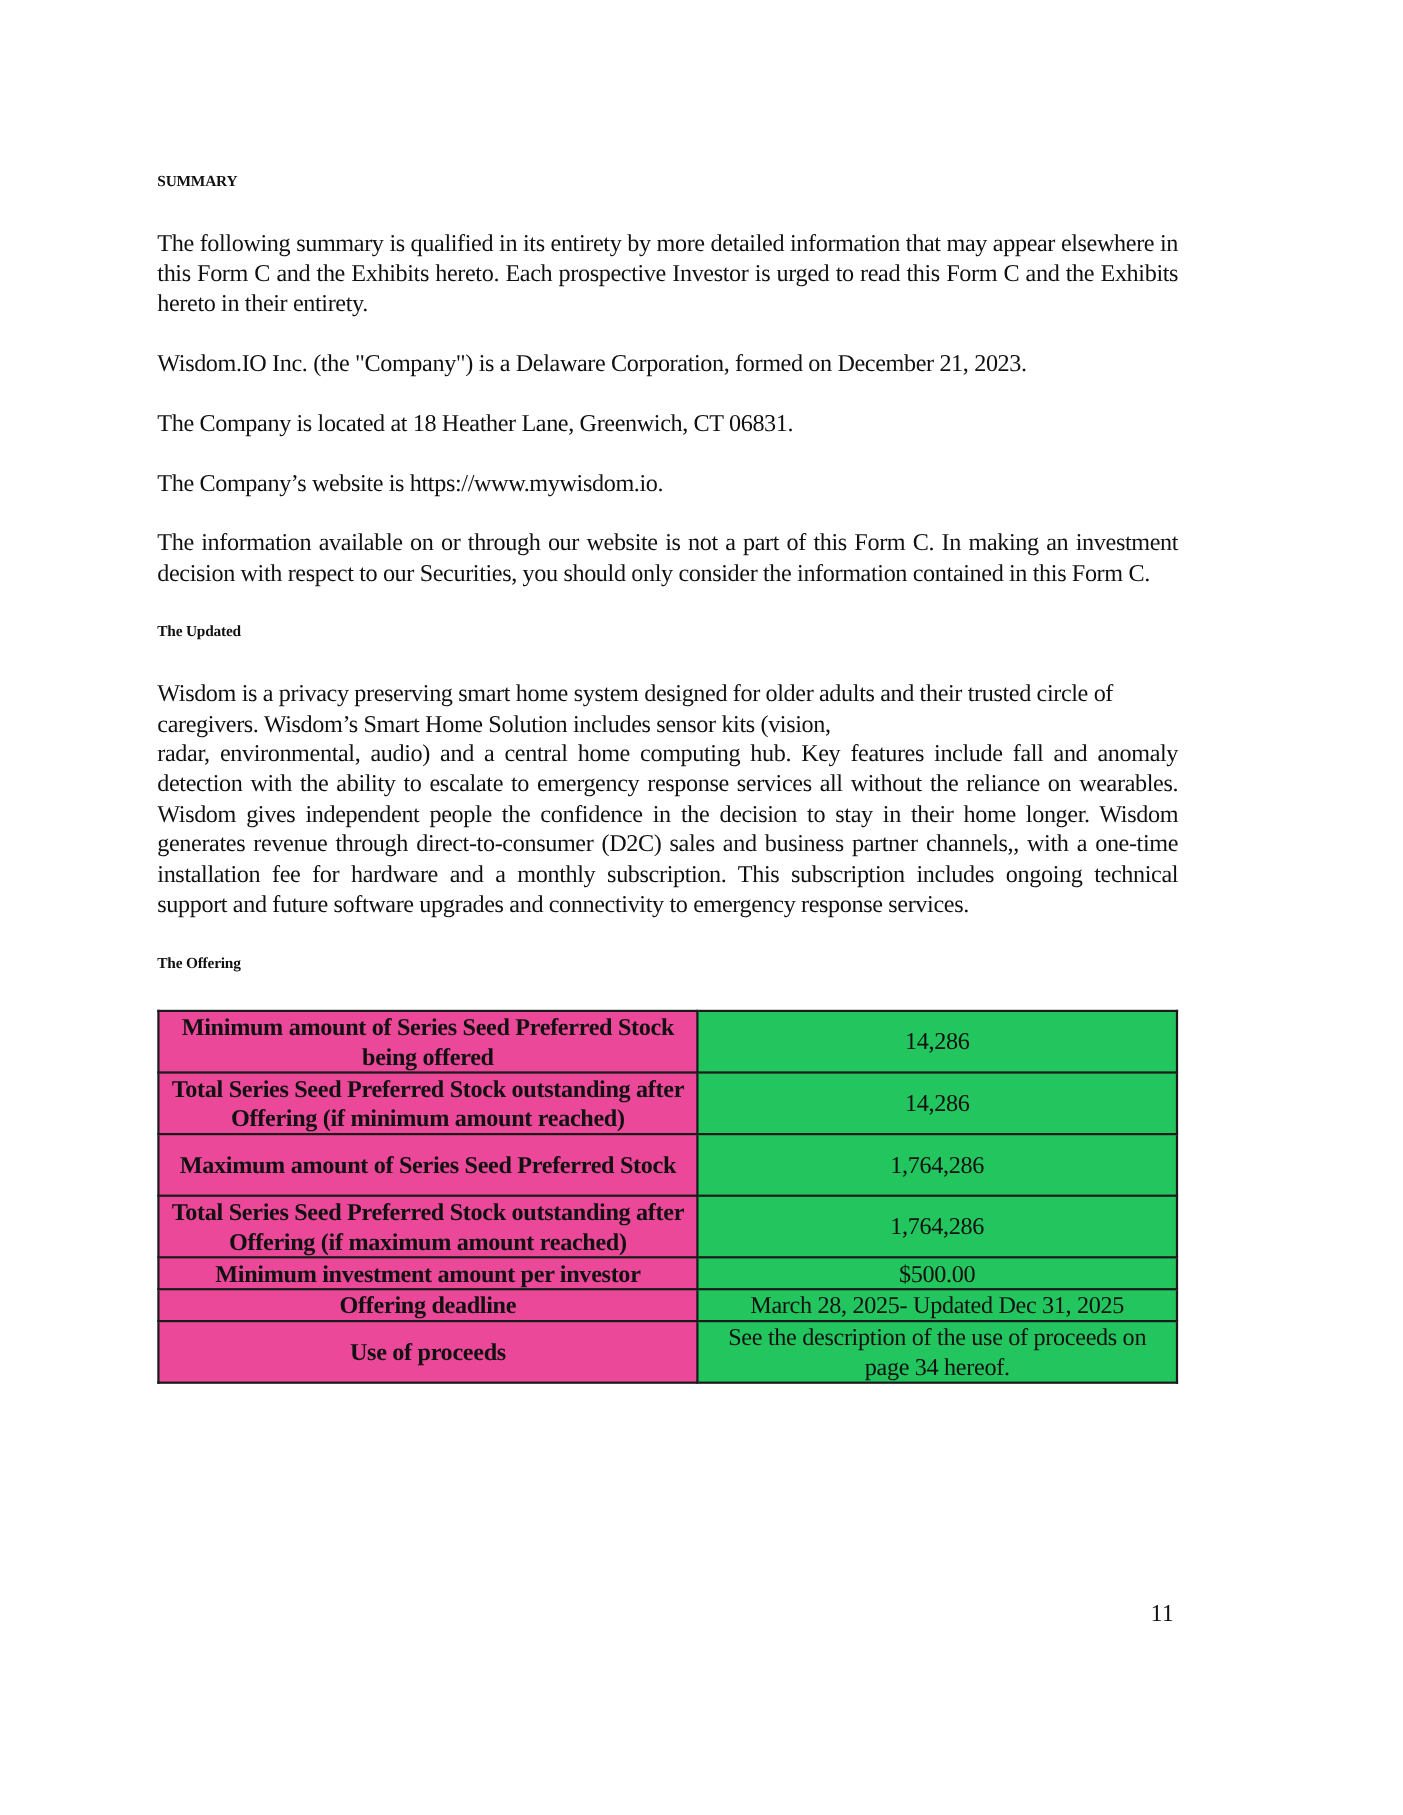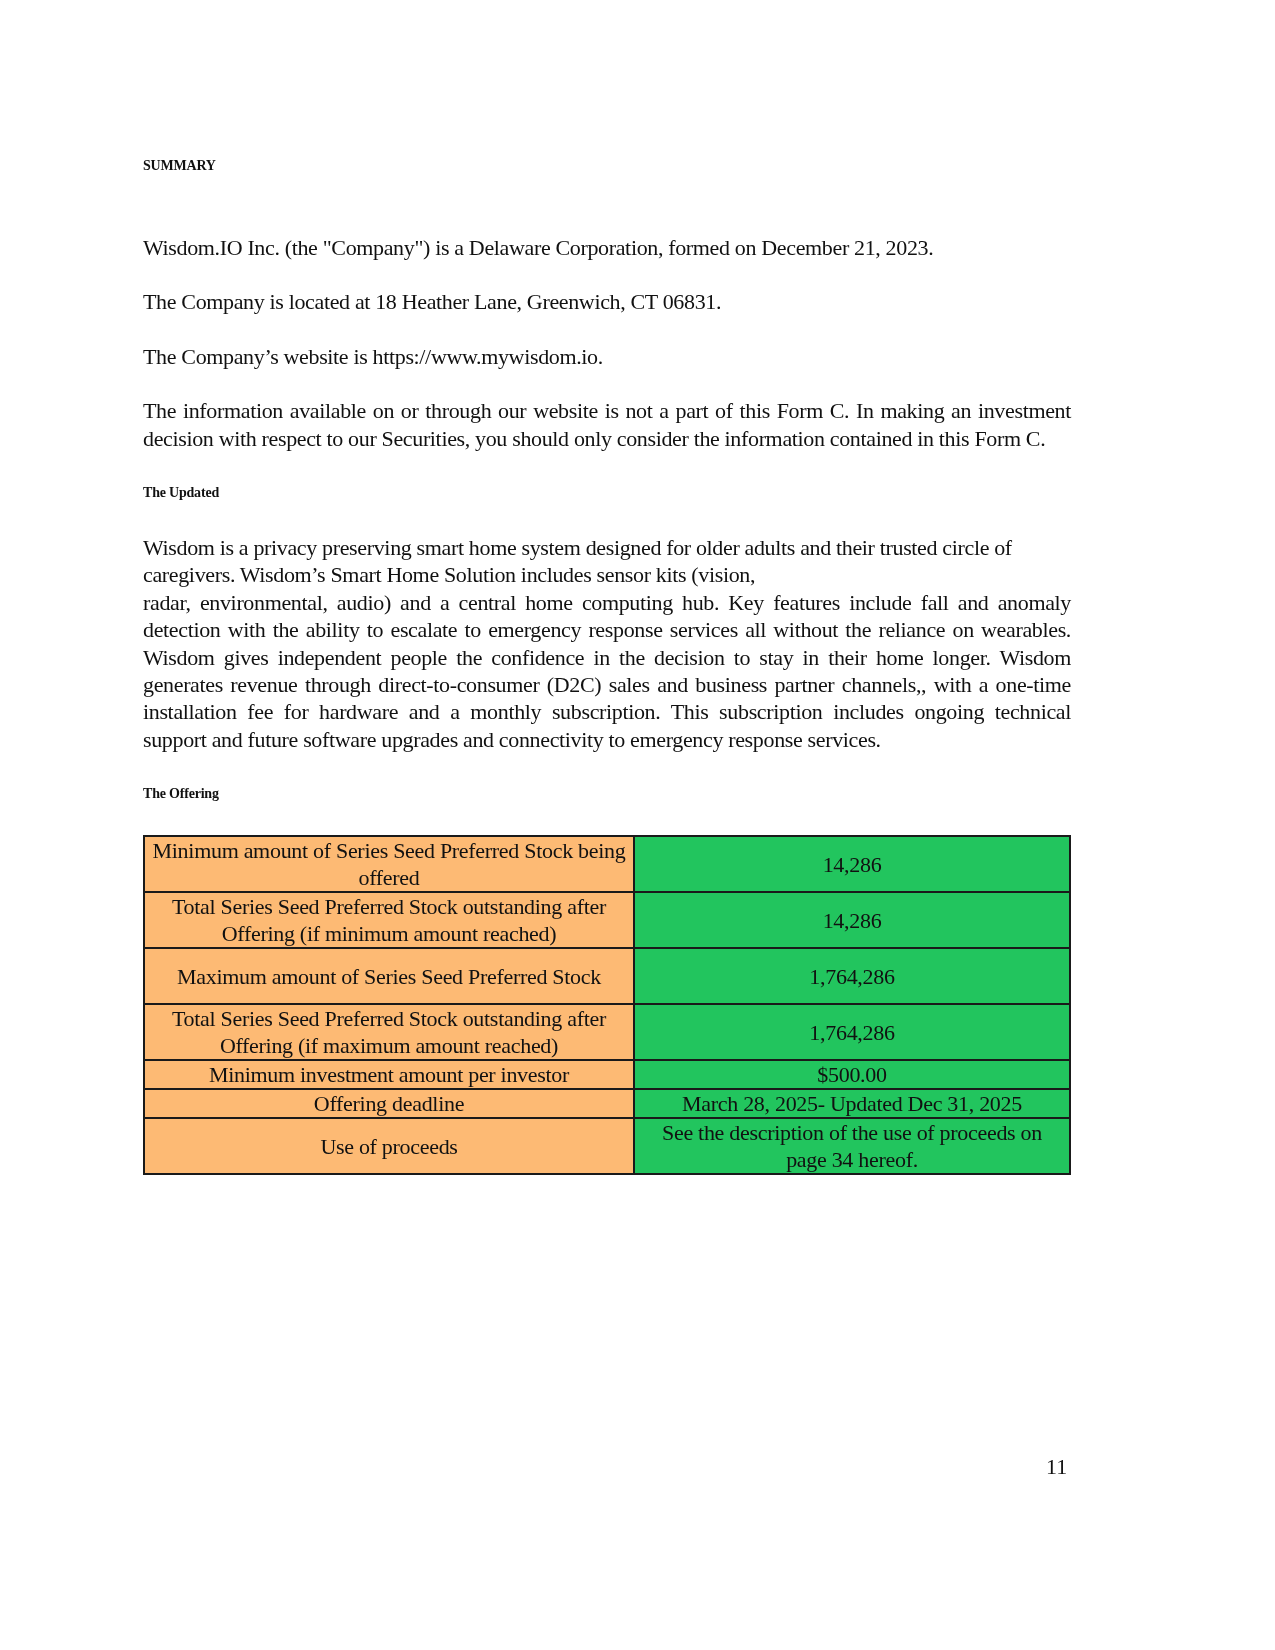--- a/index.html
+++ b/index.html
@@ -49,22 +49,22 @@
       border: 2px solid #1a1a1a;
       font-size: 22px;
       line-height: 27px;
       text-align: center;
       vertical-align: middle;
       padding: 0 6px;
       letter-spacing: -0.3px;
     }
     table.offering td.label {
       width: 476px;
-      background: #fdba74;
-      font-weight: normal;
+      background: #ec4899;
+      font-weight: bold;
     }
     table.offering td.value {
       background: #22c55e;
     }
     table.offering tr.tall td { height: 54px; }
     table.offering tr.short td { height: 27px; }
 
     .page-number {
       position: absolute;
       left: 1046px;
@@ -74,20 +74,21 @@
     }
   </style>
 </head>
 <body>
 
 <div class="page">
 
   <h2 class="heading">SUMMARY</h2>
   <div class="gap-lg"></div>
 
+  <p class="para">The following summary is qualified in its entirety by more detailed information that may appear elsewhere in this Form C and the Exhibits hereto. Each prospective Investor is urged to read this Form C and the Exhibits hereto in their entirety.</p>
   <div class="gap-md"></div>
 
   <p class="para left">Wisdom.IO Inc. (the "Company") is a Delaware Corporation, formed on December 21, 2023.</p>
   <div class="gap-md"></div>
 
   <p class="para left">The Company is located at 18 Heather Lane, Greenwich, CT 06831.</p>
   <div class="gap-md"></div>
 
   <p class="para left">The Company’s website is https://www.mywisdom.io.</p>
   <div class="gap-md"></div>

